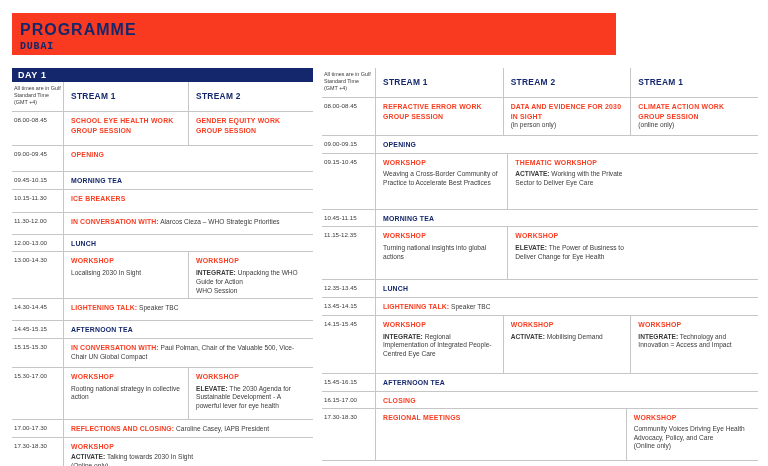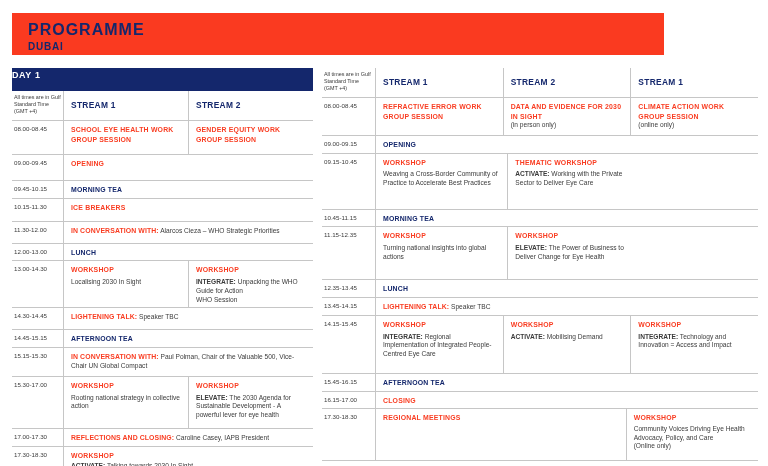--- a/index.html
+++ b/index.html
@@ -10,36 +10,36 @@
     --line:#C6C6C6;
   }
   *{ margin:0; padding:0; box-sizing:border-box; }
   html,body{ background:#ffffff; }
   .page{
     position:relative; width:768px; height:466px; background:#fff; overflow:hidden;
     font-family:"Liberation Sans","DejaVu Sans",sans-serif;
   }
   
   .band{
-    position:absolute; left:12px; top:13px; width:652px; height:42px;
-    background:var(--band); padding:8px 10px 0 16px;
+    position:absolute; left:12px; top:13px; width:604px; height:42px;
+    background:var(--band); padding:8px 10px 0 8px;
   }
   .band-title{
     color:var(--navy); font-weight:bold; font-size:16px; letter-spacing:1px; line-height:1.1;
   }
   .band-subtitle{
-    color:var(--navy); font-weight:bold; font-size:10px; letter-spacing:0.8px; margin-top:2px;
+    color:var(--navy); font-weight:bold; font-size:10px; letter-spacing:0.8px; margin-top:2px;font-family:Liberation Mono, monospace;
   }
   
   .day-table{ position:absolute; top:68px; }
   #day-0{ left:12px; width:301px; --timew:52px; }
   #day-1{ left:322px; width:436px; --timew:54px; }
   .day-bar{
     background:var(--navy); color:#ffffff; font-weight:bold; font-size:9px;
-    height:23px; line-height:14px; letter-spacing:0.6px;
+    height:14px; line-height:14px; padding-left:6px; letter-spacing:0.6px;
   }
   .row{ display:flex; align-items:stretch; border-bottom:1px solid var(--line); }
   .header-row{ min-height:30px; }
   .time-cell{
     flex:0 0 var(--timew); border-right:1px solid var(--line);
     padding:4px 2px 2px 2px; font-size:6.2px; color:var(--text); line-height:1.3;
   }
   .note-cell{ font-size:5.4px; line-height:1.3; padding-top:0; display:flex; align-items:center; color:var(--text); }
   .cell{ padding:4px 6px 3px 7px; font-size:6.6px; color:var(--text); line-height:1.32; }
   .cell.divided{ border-left:1px solid var(--line); }

